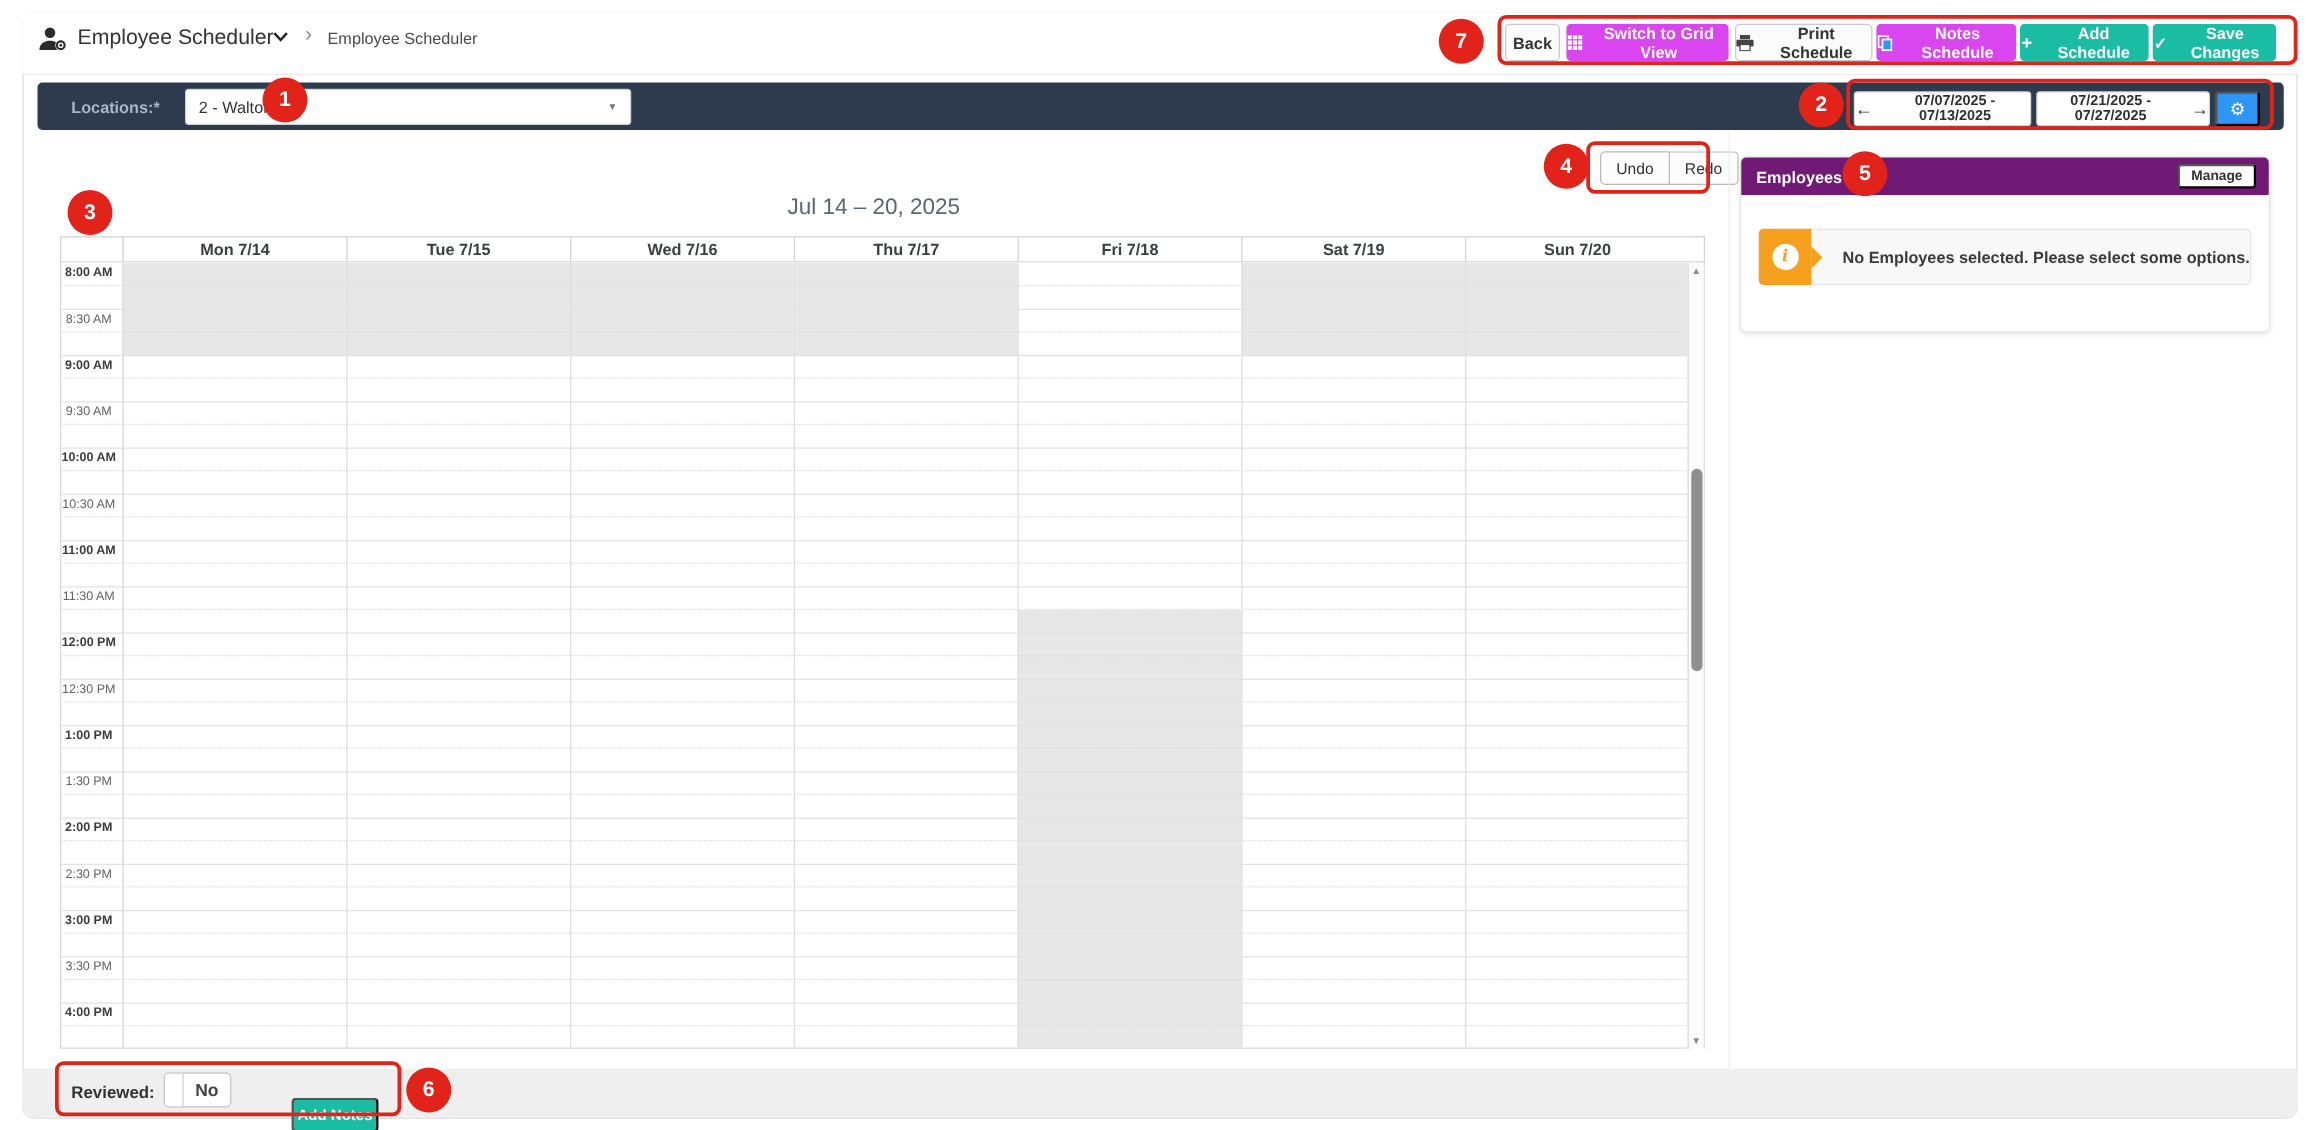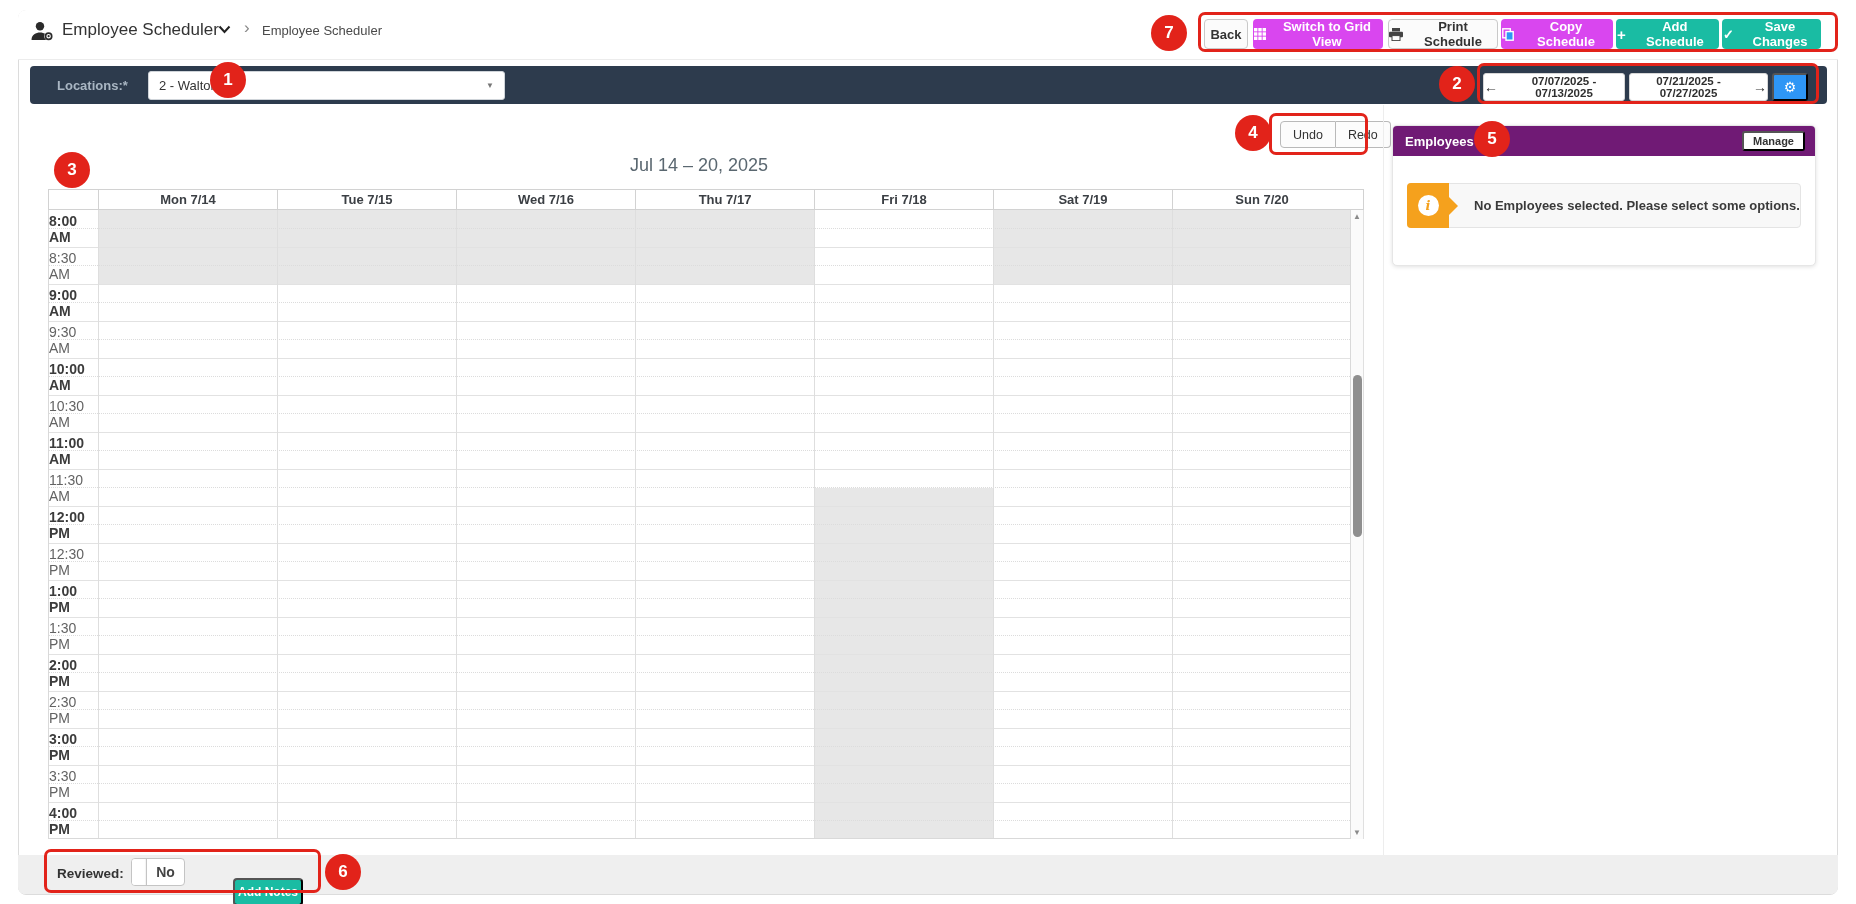--- a/index.html
+++ b/index.html
@@ -50,21 +50,21 @@
   .cal-head { left:48px; top:189px; width:1316px; height:21px; border:1px solid #d2d2d2; background:#fff; }
   .cal-head .hcell { position:absolute; top:0; height:19px; border-left:1px solid #d2d2d2;
                      display:flex; align-items:center; justify-content:center;
                      font-size:13px; font-weight:700; color:#3b3f44; }
   .cal-body { left:48px; top:210px; width:1302px; height:629px; background:#fff;
               border-left:1px solid #d9d9d9; border-bottom:1px solid #d9d9d9; overflow:hidden; }
   .gray-block { position:absolute; background:#e7e7e7; }
   .hline  { position:absolute; left:0; width:100%; height:0; border-top:1px solid #e2e2e2; }
   .hline.dotted { border-top:1px dotted #dcdcdc; }
   .vline  { position:absolute; top:0; height:100%; width:0; border-left:1px solid #dedede; }
-  .tlabel { position:absolute; left:0; width:44px; text-align:left; font-size:14px; }
+  .tlabel { position:absolute; left:0; width:44px; text-align:center; font-size:10px; }
   .tlabel.hour  { color:#3c3c3c; font-weight:700; }
   .tlabel.minor { color:#636363; font-weight:400; }
   .day-col { position:absolute; top:0; height:100%; }
 
   
   .cal-corner { left:1350px; top:189px; width:14px; height:21px; background:#fff;
                 border:1px solid #d2d2d2; border-left:none; }
   .cal-scroll { left:1350px; top:210px; width:14px; height:629px; background:#fbfbfb;
                 border-right:1px solid #e0e0e0; border-left:1px solid #d9d9d9; }
   .scroll-arrow { position:absolute; left:0; width:100%; text-align:center; font-size:8px; color:#8a8a8a; }
@@ -165,21 +165,21 @@
     </span>
     <span>Print Schedule</span>
   </button>
   <button class="btn btn-blue" style="left:1501px;width:112px;">
     <span class="ic">
       <svg width="12" height="13" viewBox="0 0 12 13">
         <rect x="0.8" y="0.8" width="7.5" height="9" fill="none" stroke="#fff" stroke-width="1.4"></rect>
         <rect x="4" y="3.6" width="7.2" height="8.6" fill="#2e96f5" stroke="#fff" stroke-width="1.4"></rect>
       </svg>
     </span>
-    <span>Copy Schedule</span>
+    <span>Notes Schedule</span>
   </button>
   <button class="btn btn-teal" style="left:1616px;width:103px;">
     <span style="font-size:15px;">+</span>
     <span>Add Schedule</span>
   </button>
   <button class="btn btn-teal" style="left:1722px;width:99px;">
     <span>✓</span>
     <span>Save Changes</span>
   </button>
 

